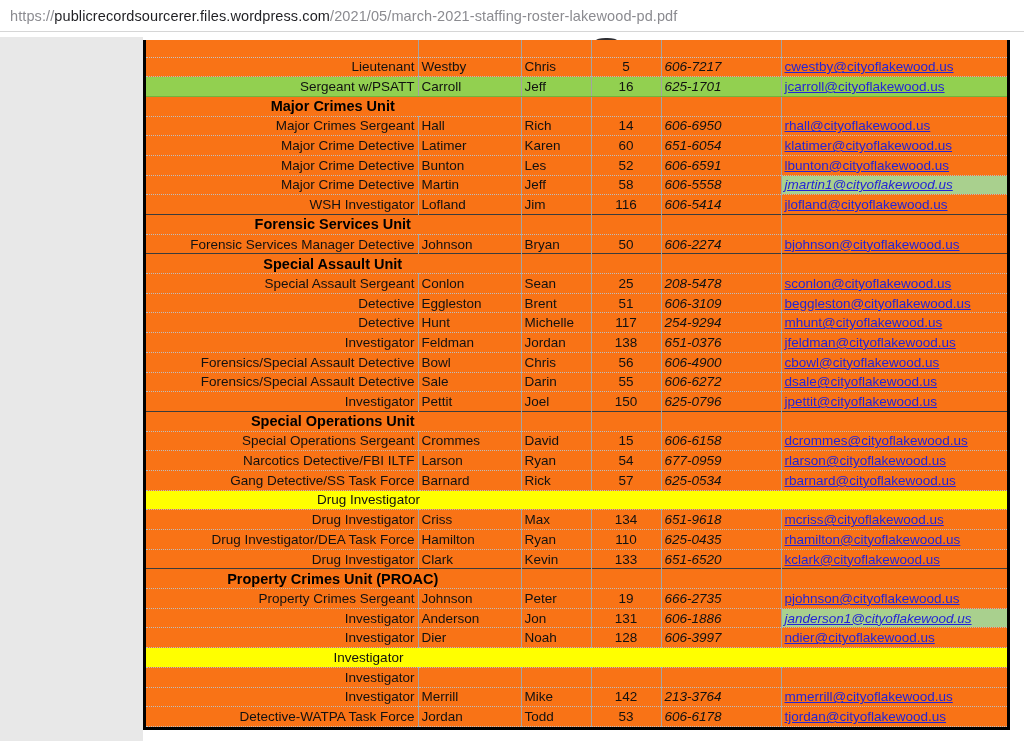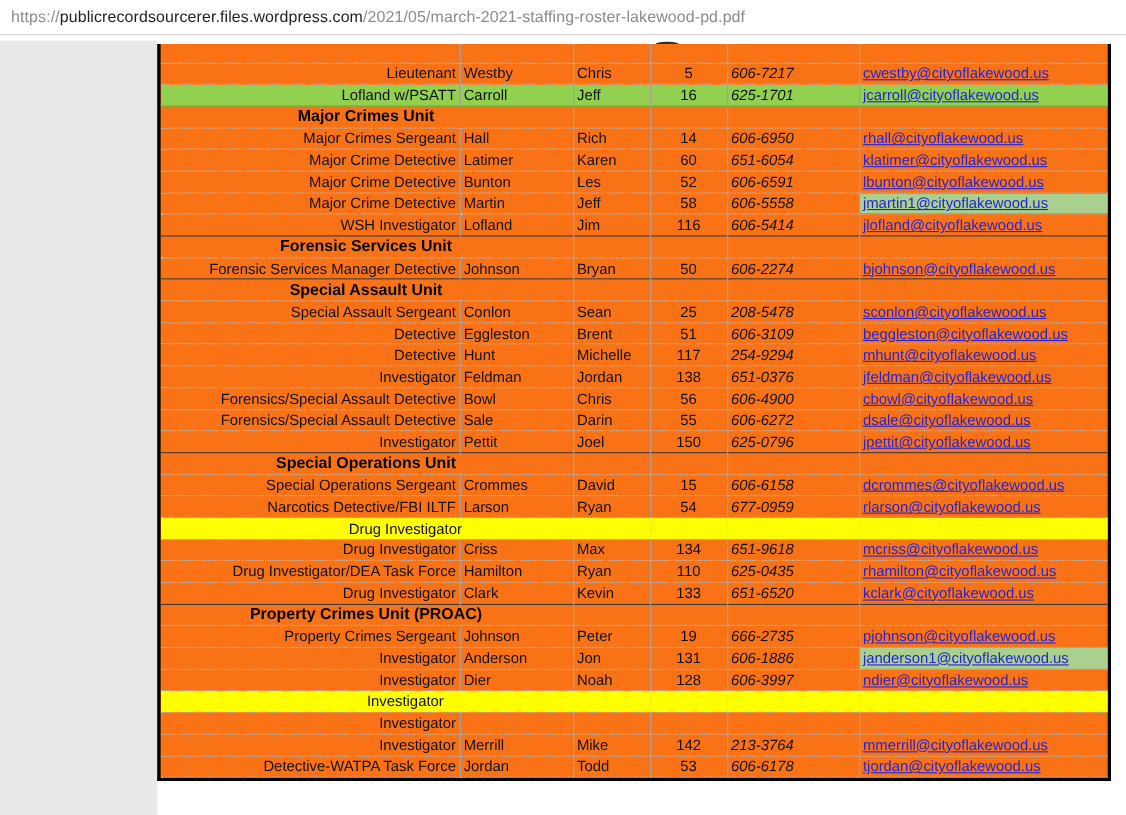--- a/index.html
+++ b/index.html
@@ -52,21 +52,21 @@
   td.c-email { text-align: left; padding-left: 6px; }
 
   tr.section td { border-top: 1px solid #3c3c3c; }
   tr.section td.c-title {
     text-align: center; font-weight: bold; font-size: 14.5px; color: #000; padding-left: 2px;
   }
 
   tr.green td { background: #92d050; border-bottom: 1px solid #74b33c; }
   tr.yellow td { background: #ffff00; border-left: none; }
   tr.yellow td.c-title { text-align: center; }
-  td.email-hl { background: #a9d08e; }
+  td.email-hl { background: #a9d08e; font-style: italic; }
 
   a.email-link { color: #2424d6; text-decoration: underline; cursor: pointer; }
 </style>
 </head>
 <body>
 
 <div id="root">
 
   <div class="url-bar">
     <span class="url-scheme">https://</span>
@@ -99,21 +99,21 @@
         </tr>
       <tr class="">
             <td class="c-title">Lieutenant</td>
             <td class="c-last">Westby</td>
             <td class="c-first">Chris</td>
             <td class="c-num">5</td>
             <td class="c-phone">606-7217</td>
             <td class="c-email"><a class="email-link">cwestby@cityoflakewood.us</a></td>
           </tr>
           <tr class="green">
-            <td class="c-title">Lofland w/PSATT</td>
+            <td class="c-title">Sergeant w/PSATT</td>
             <td class="c-last">Carroll</td>
             <td class="c-first">Jeff</td>
             <td class="c-num">16</td>
             <td class="c-phone">625-1701</td>
             <td class="c-email"><a class="email-link">jcarroll@cityoflakewood.us</a></td>
           </tr>
           <tr class="section">
             <td class="c-title" colspan="2">Major Crimes Unit</td>
             <td class="c-first"></td>
             <td class="c-num"></td>
@@ -254,20 +254,28 @@
             <td class="c-email"><a class="email-link">dcrommes@cityoflakewood.us</a></td>
           </tr>
           <tr class="">
             <td class="c-title">Narcotics Detective/FBI ILTF</td>
             <td class="c-last">Larson</td>
             <td class="c-first">Ryan</td>
             <td class="c-num">54</td>
             <td class="c-phone">677-0959</td>
             <td class="c-email"><a class="email-link">rlarson@cityoflakewood.us</a></td>
           </tr>
+          <tr class="">
+            <td class="c-title">Gang Detective/SS Task Force</td>
+            <td class="c-last">Barnard</td>
+            <td class="c-first">Rick</td>
+            <td class="c-num">57</td>
+            <td class="c-phone">625-0534</td>
+            <td class="c-email"><a class="email-link">rbarnard@cityoflakewood.us</a></td>
+          </tr>
           <tr class="yellow">
             <td class="c-title" colspan="3">Drug Investigator</td>
             <td class="c-num"></td>
             <td class="c-phone"></td>
             <td class="c-email"></td>
           </tr>
           <tr class="">
             <td class="c-title">Drug Investigator</td>
             <td class="c-last">Criss</td>
             <td class="c-first">Max</td>

